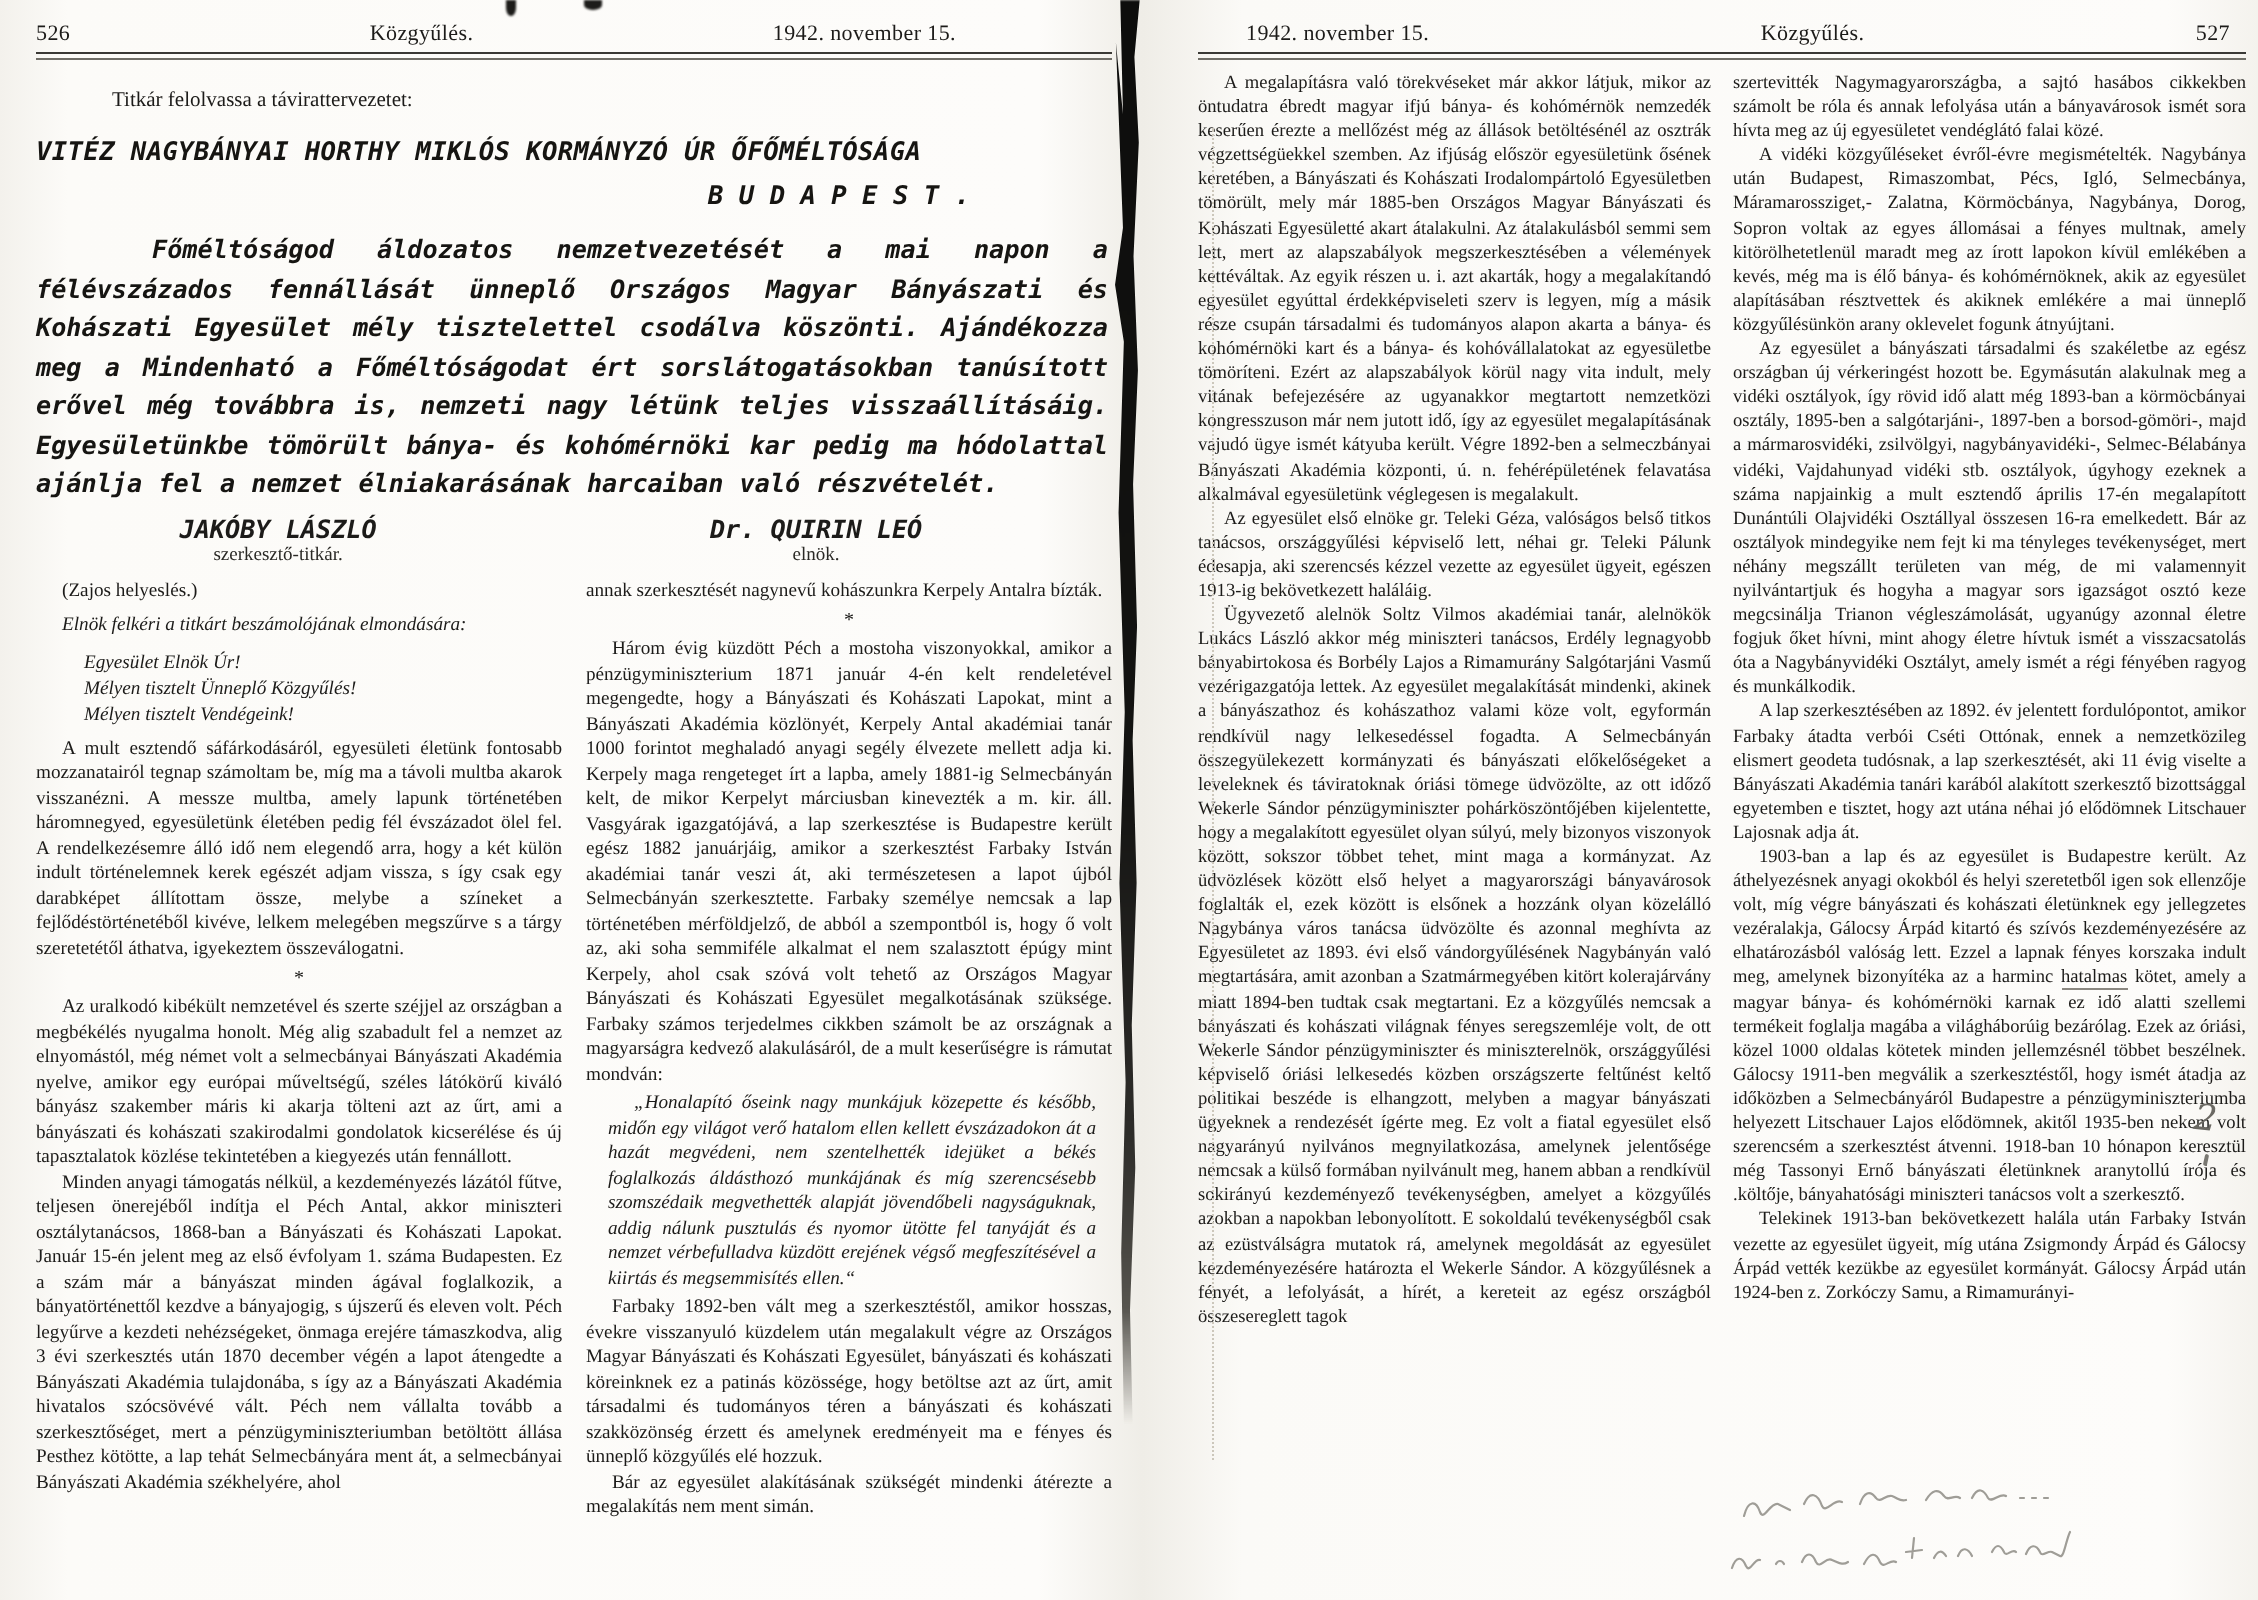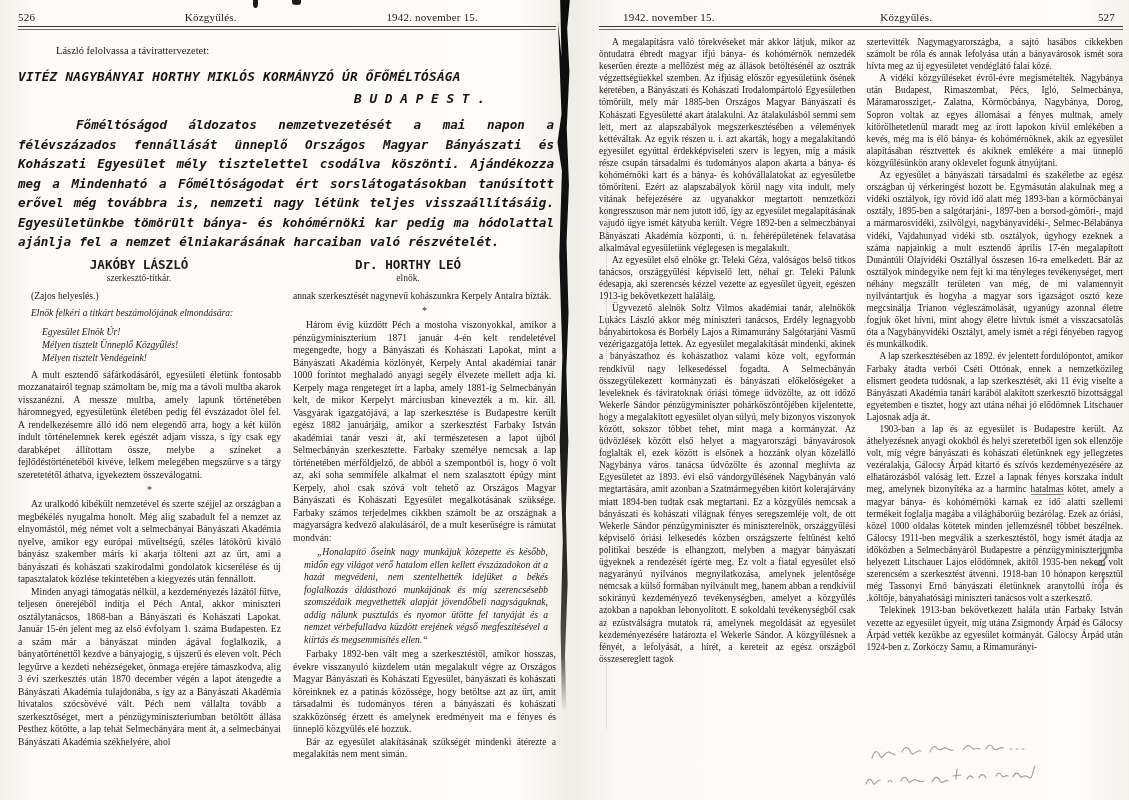--- a/index.html
+++ b/index.html
@@ -17,21 +17,21 @@
   .hdr-rule{margin-top:3px;height:2px;border-top:1.4px solid #3a3935;border-bottom:1px solid #6f6d66;}
   .intro{margin:15px 0 0 0;font-size:10.5px;text-indent:38px;}
   .tg{font-family:"DejaVu Sans Mono","Liberation Mono",monospace;font-weight:bold;font-style:italic;color:#161512;}
   .tg-head{margin:13px 0 0 0;font-size:12.8px;letter-spacing:.2px;white-space:nowrap;}
   .tg-addr{margin:7px 0 0 336px;font-size:12.8px;}
   .tg-body{margin:9px 2px 0 0;font-size:12.6px;line-height:19.5px;text-align:justify;text-indent:58px;word-spacing:.5px;}
   .sigs{display:flex;margin-top:5px;}
   .sig{text-align:center;}
   .sig-1{flex:0 0 45%;}
   .sig-2{flex:0 0 55%;}
-  .sig-name{font-family:"DejaVu Sans Mono","Liberation Mono",monospace;font-weight:bold;font-size:12.6px;}
+  .sig-name{font-family:"DejaVu Sans Mono","Liberation Mono",monospace;font-weight:bold;font-style:italic;font-size:12.6px;}
   .sig-role{font-size:9.5px;margin-top:1px;color:#2a2925;}
   .cols{display:flex;margin-top:7px;overflow:hidden;}
   .page-left .cols{gap:12px;height:540px;}
   .page-right .cols{margin-top:6px;gap:11px;height:752px;}
   .col{flex:1;min-width:0;font-size:9.6px;line-height:12.5px;text-align:justify;}
   .page-right .col{font-size:9.3px;line-height:12.1px;}
   .col p{margin:0;}
   .ind{text-indent:13px;}
   .it{font-style:italic;}
   .stage{text-indent:13px;margin-bottom:5px !important;}
@@ -62,33 +62,33 @@
 <div class="sheet">
 
   <section class="page page-left">
     <header class="hdr">
       <span>526</span>
       <span class="mid">Közgyűlés.</span>
       <span>1942. november 15.</span>
     </header>
     <div class="hdr-rule"></div>
 
-    <p class="intro">László felolvassa a távirattervezetet:</p>
+    <p class="intro">Titkár felolvassa a távirattervezetet:</p>
 
     <div class="tg tg-head">VITÉZ NAGYBÁNYAI HORTHY MIKLÓS KORMÁNYZÓ ÚR ŐFŐMÉLTÓSÁGA</div>
     <div class="tg tg-addr">B U D A P E S T .</div>
     <p class="tg tg-body">Főméltóságod áldozatos nemzetvezetését a mai napon a félévszázados fennállását ünneplő Országos Magyar Bányászati és Kohászati Egyesület mély tisztelettel csodálva köszönti. Ajándékozza meg a Mindenható a Főméltóságodat ért sorslátogatásokban tanúsított erővel még továbbra is, nemzeti nagy létünk teljes visszaállításáig. Egyesületünkbe tömörült bánya- és kohómérnöki kar pedig ma hódolattal ajánlja fel a nemzet élniakarásának harcaiban való részvételét.</p>
 
     <div class="sigs">
       <div class="sig sig-1">
         <div class="sig-name">JAKÓBY LÁSZLÓ</div>
         <div class="sig-role">szerkesztő-titkár.</div>
       </div>
       <div class="sig sig-2">
-        <div class="sig-name">Dr. HORTHY LEÓ</div>
+        <div class="sig-name">Dr. QUIRIN LEÓ</div>
         <div class="sig-role">elnök.</div>
       </div>
     </div>
 
     <div class="cols">
       <div class="col">
         <p class="stage">(Zajos helyeslés.)</p>
         <p class="it ind p-intro">Elnök felkéri a titkárt beszámolójának elmondására:</p>
         <p class="sal">Egyesület Elnök Úr!</p>
         <p class="sal">Mélyen tisztelt Ünneplő Közgyűlés!</p>

